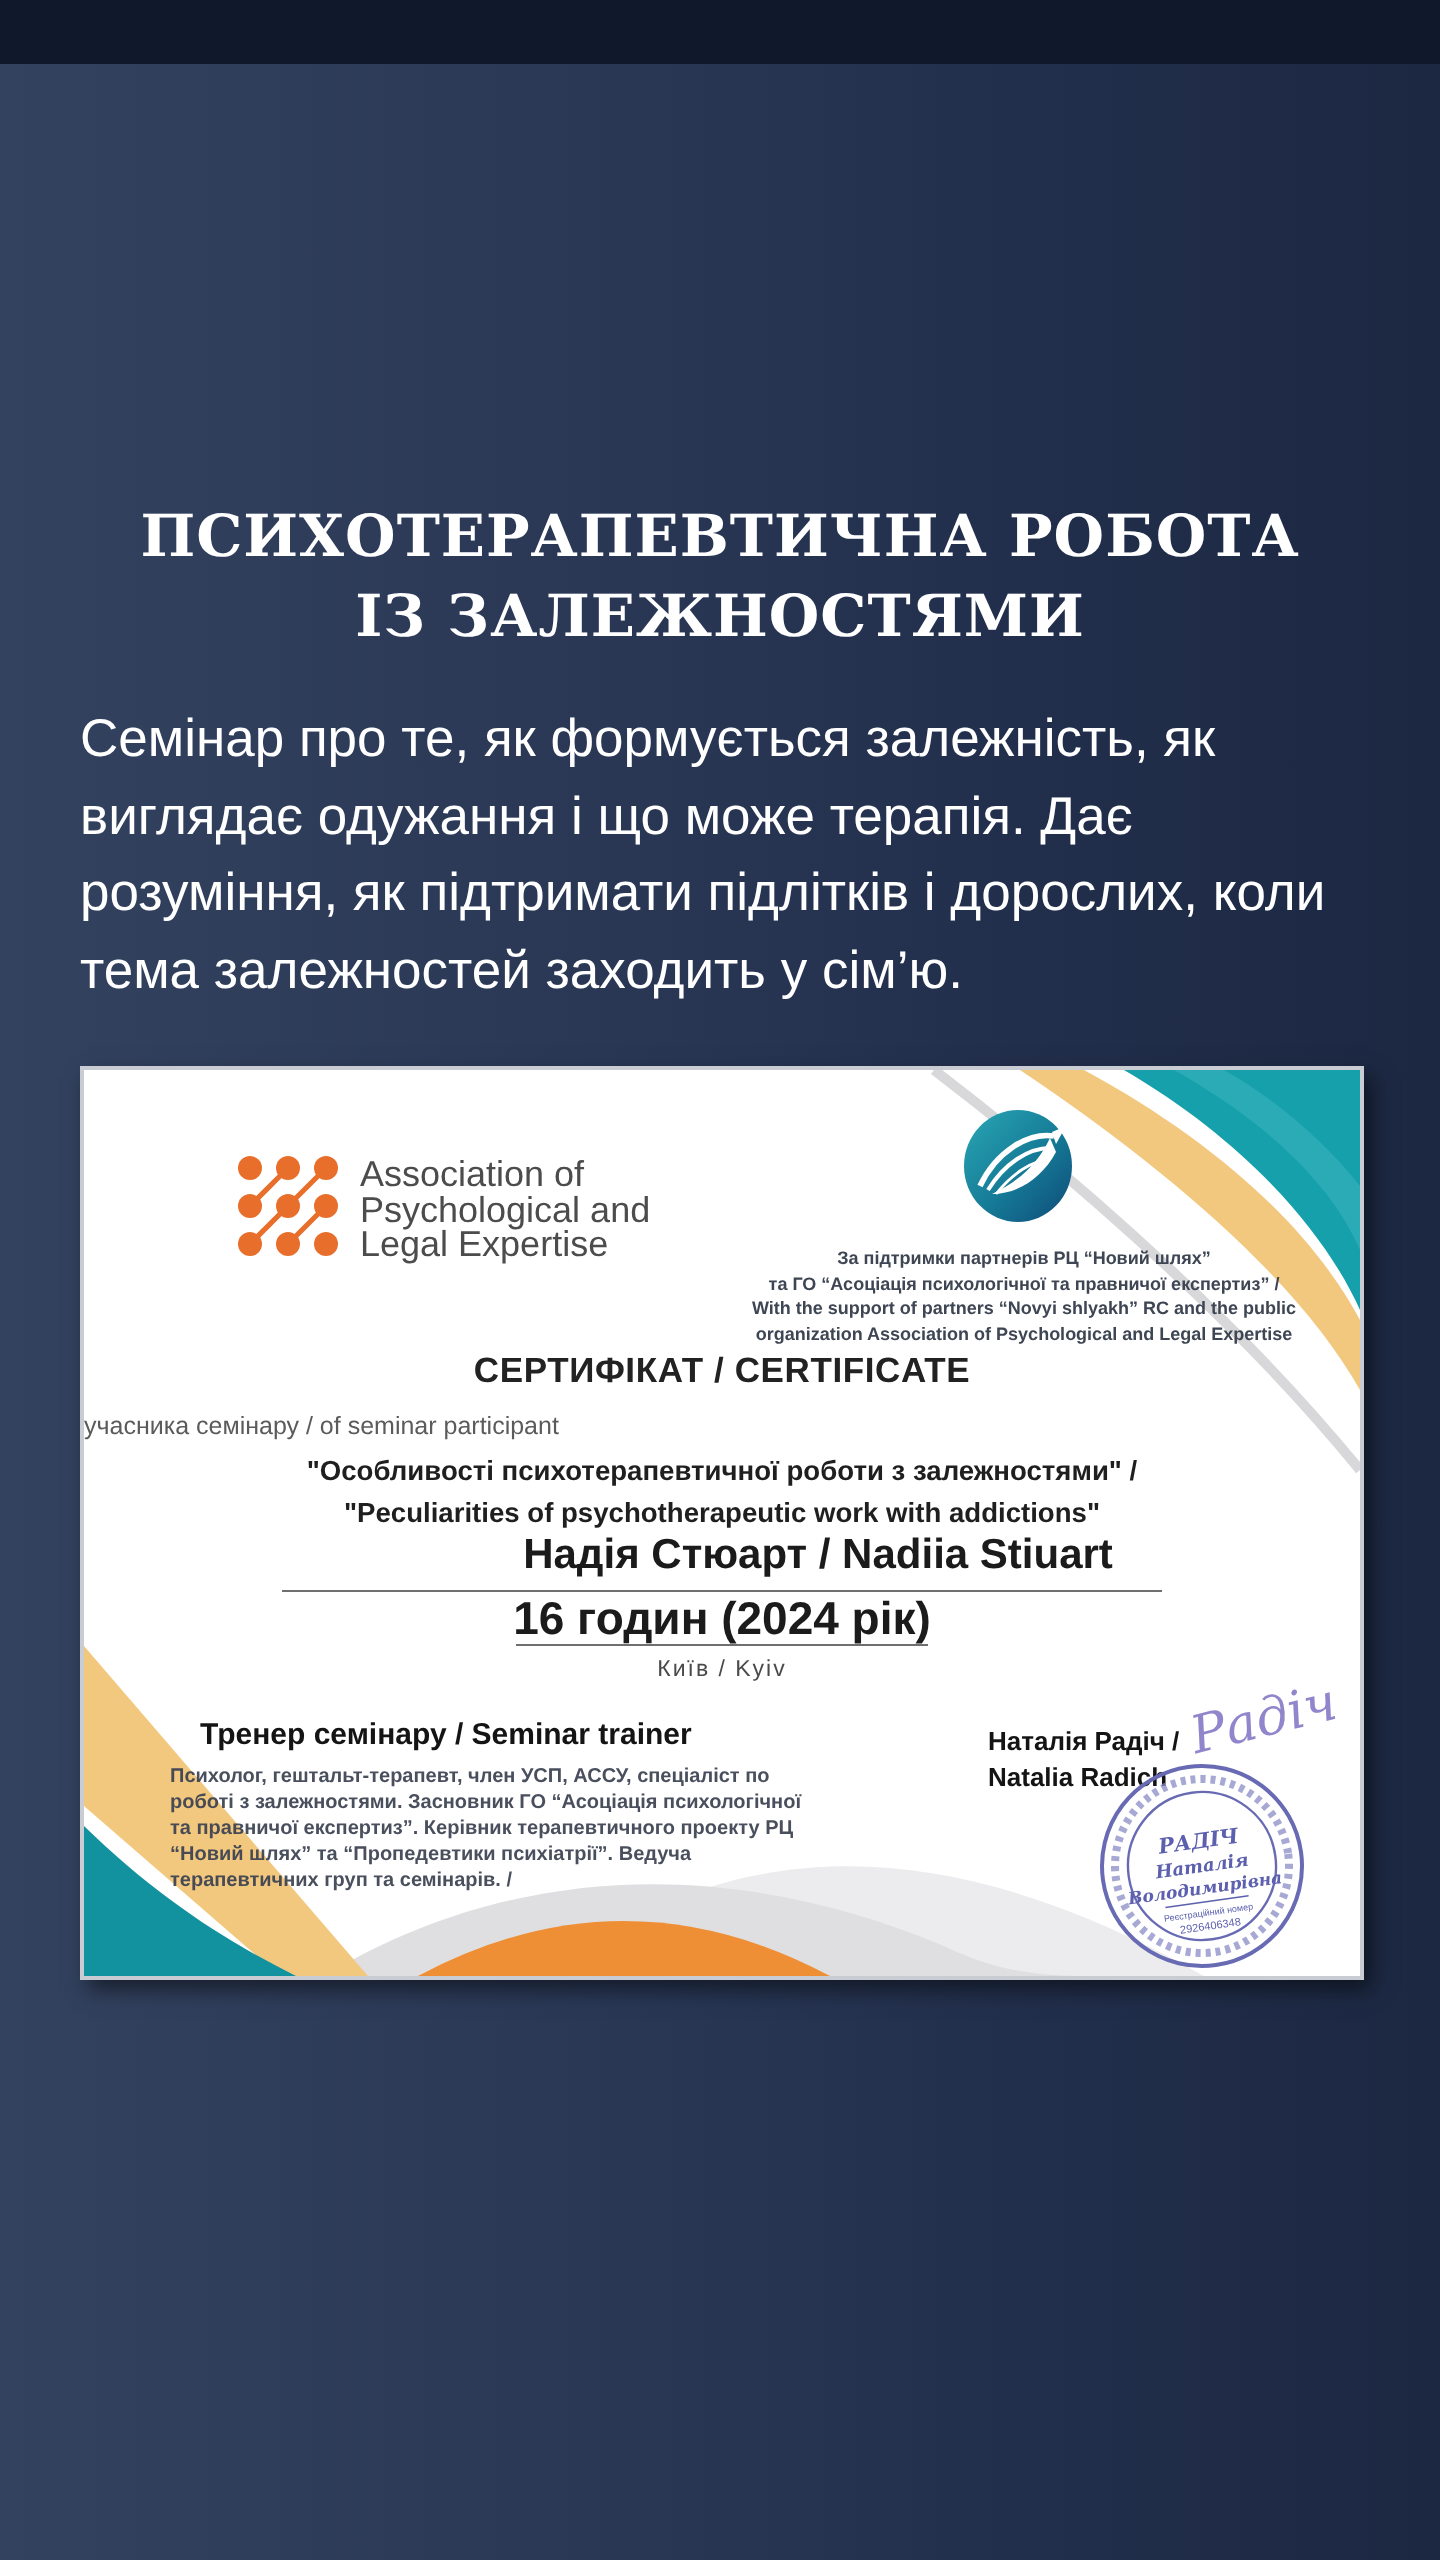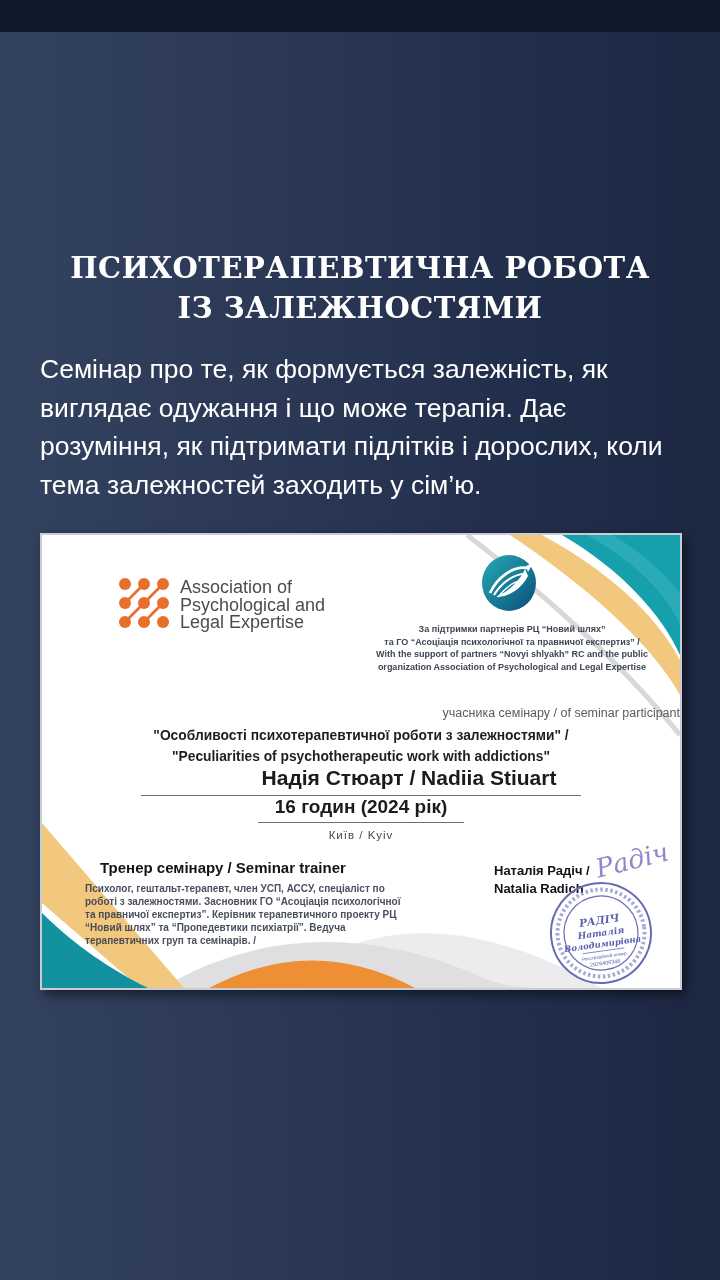--- a/index.html
+++ b/index.html
@@ -33,35 +33,35 @@
   .partners{
     position:absolute;left:300px;top:88px;width:340px;
     text-align:center;font-size:9px;line-height:12.5px;font-weight:bold;color:#3e4654;
   }
   .dove-logo{position:absolute;left:438px;top:18px;}
   .cert-heading{
     position:absolute;top:140px;left:0;width:100%;text-align:center;
     font-size:17.5px;font-weight:bold;color:#222;letter-spacing:0.3px;
   }
   .cert-subheading{
-    position:absolute;top:171px;left:0;width:100%;text-align:right;
+    position:absolute;top:171px;left:0;width:100%;text-align:left;
     font-size:12.5px;color:#5b5b5b;
   }
   .sem-title{position:absolute;left:0;width:100%;text-align:center;font-size:13.8px;font-weight:bold;color:#1f1f1f;}
   .sem-ua{top:193px;} .sem-en{top:214px;}
   .participant{
     position:absolute;top:231px;left:0;width:100%;text-align:center;
     font-size:21px;font-weight:bold;color:#1b1b1b;padding-left:48px;
   }
   .rule{position:absolute;height:0;border-top:1.5px solid #6f6f6f;}
   .rule-name{left:99px;width:440px;top:260px;}
   .rule-duration{left:216px;width:206px;top:287px;}
   .duration{
     position:absolute;top:261px;left:0;width:100%;text-align:center;
-    font-size:19px;font-weight:bold;color:#1b1b1b;
+    font-size:23px;font-weight:bold;color:#1b1b1b;
   }
   .location{
     position:absolute;top:294px;left:0;width:100%;text-align:center;
     font-size:11.5px;color:#4a4a4a;letter-spacing:1px;
   }
   .trainer-heading{position:absolute;left:58px;top:324px;font-size:15px;font-weight:bold;color:#141414;}
   .bio{position:absolute;left:43px;width:326px;font-size:10px;line-height:13px;color:#3a4150;font-weight:bold;opacity:.92;}
   .bio-ua{top:347px;} .bio-en{top:393px;}
   .trainer-name{
     position:absolute;left:452px;top:327px;
@@ -144,20 +144,21 @@
       <path d="M46,13 L53,10 L48,19 Z" fill="#ffffff"></path>
     </svg>
 
     <div class="partners">
       <div>За підтримки партнерів РЦ “Новий шлях”</div>
       <div>та ГО “Асоціація психологічної та правничої експертиз” /</div>
       <div>With the support of partners “Novyi shlyakh” RC and the public</div>
       <div>organization Association of Psychological and Legal Expertise</div>
     </div>
 
+    <div class="cert-heading">СЕРТИФІКАТ / CERTIFICATE</div>
     <div class="cert-subheading">учасника семінару / of seminar participant</div>
     <div class="sem-title sem-ua">"Особливості психотерапевтичної роботи з залежностями" /</div>
     <div class="sem-title sem-en">"Peculiarities of psychotherapeutic work with addictions"</div>
 
     <div class="participant">Надія Стюарт / Nadiia Stiuart</div>
     <div class="rule rule-name"></div>
     <div class="duration">16 годин (2024 рік)</div>
     <div class="rule rule-duration"></div>
     <div class="location">Київ  /  Kyiv</div>
 

